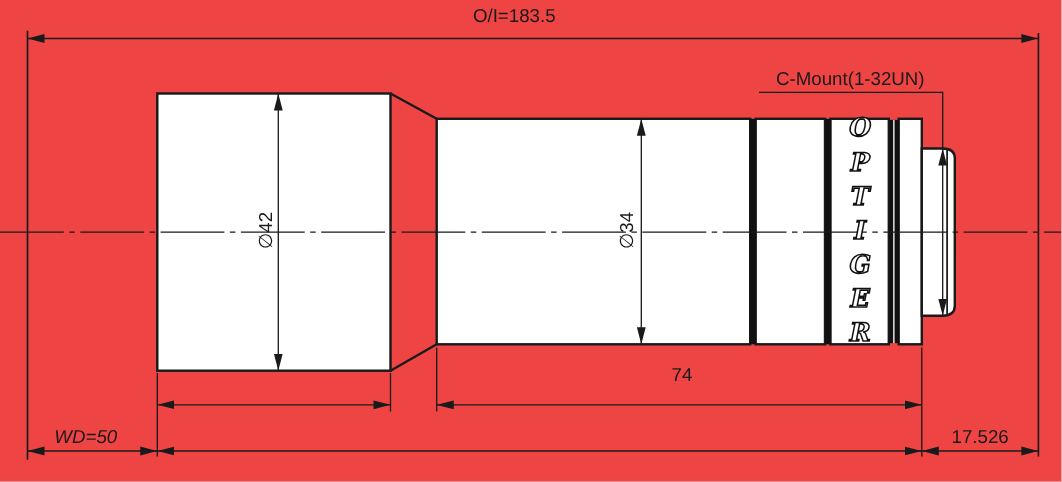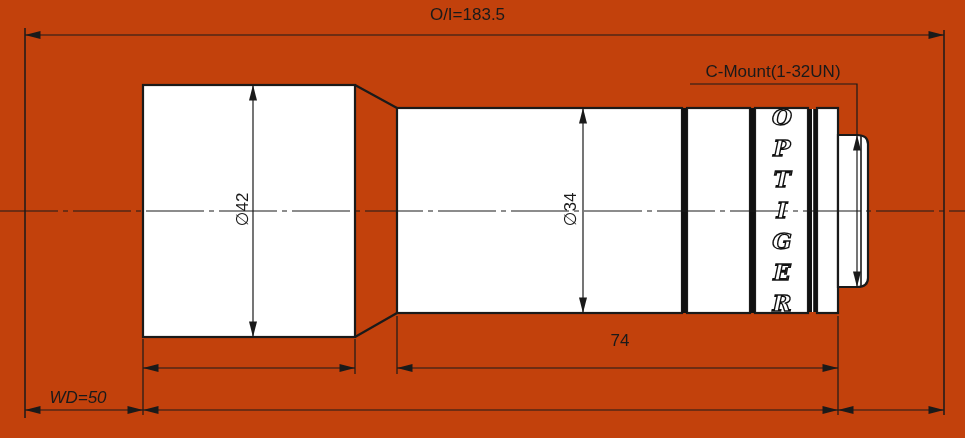--- a/index.html
+++ b/index.html
@@ -1,17 +1,17 @@
 <!DOCTYPE html>
 <html><head>
 <meta charset="utf-8">
 <style>
   html,body{margin:0;padding:0;background:#fff;}
   #stage{
-    position:relative;width:965px;height:438px;background:#c2410c;overflow:hidden;
+    position:relative;width:965px;height:438px;background:#ef4444;overflow:hidden;
     font-family:"Liberation Sans","DejaVu Sans",sans-serif;color:#1a1a1a;
   }
   #linework{position:absolute;left:0;top:0;}
   .lbl{
     position:absolute;font-size:17px;line-height:17px;text-align:center;
     white-space:nowrap;color:#1a1a1a;
   }
   .rot{transform:rotate(-90deg);transform-origin:50% 50%;}
   #brand{
     position:absolute;left:758px;top:113px;width:48px;height:196px;
@@ -96,16 +96,17 @@
   <div class="lbl rot" style="left:182px;top:201px;width:120px;">∅42</div>
 
   <div class="lbl rot" style="left:510px;top:201px;width:120px;">∅34</div>
 
 
   <div class="lbl" style="left:570px;top:332px;width:100px;">74</div>
 
   <div class="lbl" style="left:28px;top:389px;width:100px;font-style:italic;">WD=50</div>
 
 
+  <div class="lbl" style="left:841px;top:389px;width:100px;">17.526</div>
 
   <div id="brand">OPTIGER</div>
 
 </div>
 
 </body></html>

